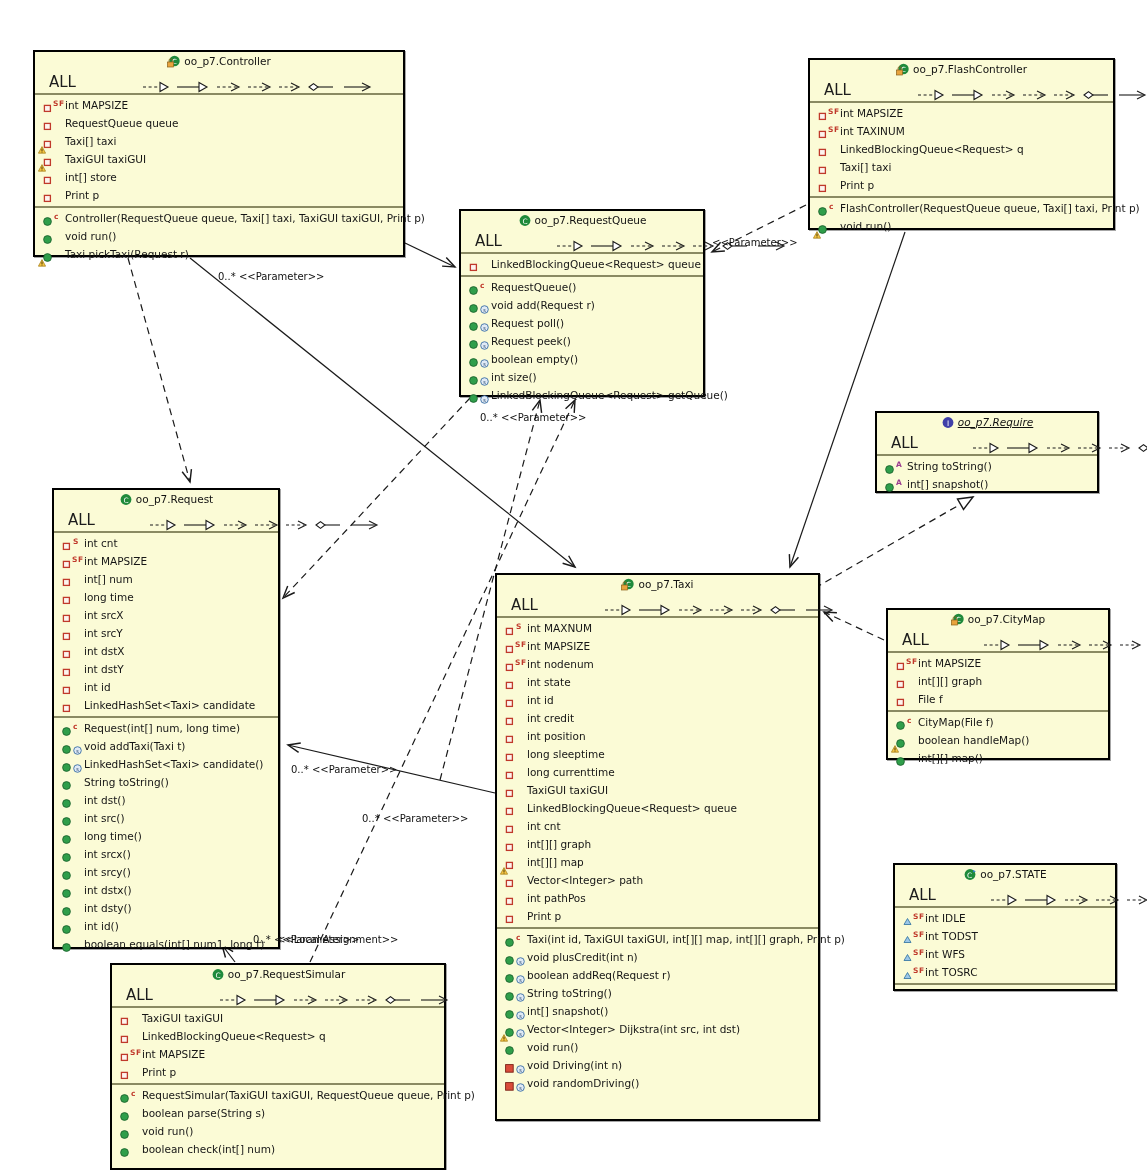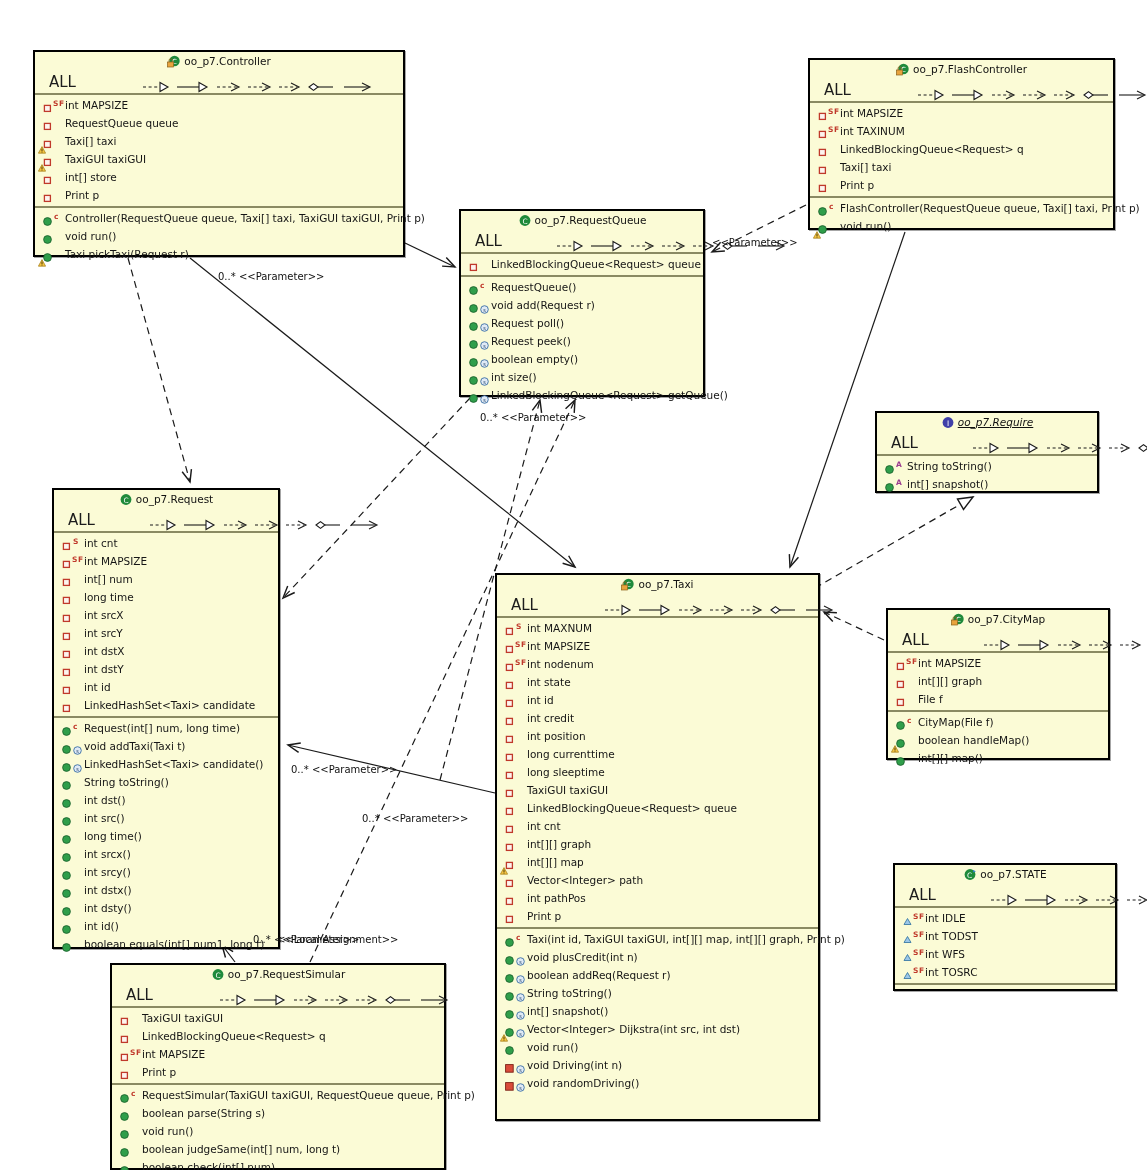--- a/index.html
+++ b/index.html
@@ -466,24 +466,24 @@
                 <rect x="1.4" y="1.4" width="6" height="6" fill="#fdf4ef" stroke="#c0392b" stroke-width="1.3"></rect>
               </svg></span><span class="lbl">int id</span></div>
           <div class="row"><span class="mk"><svg width="9" height="9" viewBox="0 0 9 9">
                 <rect x="1.4" y="1.4" width="6" height="6" fill="#fdf4ef" stroke="#c0392b" stroke-width="1.3"></rect>
               </svg></span><span class="lbl">int credit</span></div>
           <div class="row"><span class="mk"><svg width="9" height="9" viewBox="0 0 9 9">
                 <rect x="1.4" y="1.4" width="6" height="6" fill="#fdf4ef" stroke="#c0392b" stroke-width="1.3"></rect>
               </svg></span><span class="lbl">int position</span></div>
           <div class="row"><span class="mk"><svg width="9" height="9" viewBox="0 0 9 9">
                 <rect x="1.4" y="1.4" width="6" height="6" fill="#fdf4ef" stroke="#c0392b" stroke-width="1.3"></rect>
+              </svg></span><span class="lbl">long sleeptime</span></div>
+          <div class="row"><span class="mk"><svg width="9" height="9" viewBox="0 0 9 9">
+                <rect x="1.4" y="1.4" width="6" height="6" fill="#fdf4ef" stroke="#c0392b" stroke-width="1.3"></rect>
               </svg></span><span class="lbl">long currenttime</span></div>
-          <div class="row"><span class="mk"><svg width="9" height="9" viewBox="0 0 9 9">
-                <rect x="1.4" y="1.4" width="6" height="6" fill="#fdf4ef" stroke="#c0392b" stroke-width="1.3"></rect>
-              </svg></span><span class="lbl">long sleeptime</span></div>
           <div class="row"><span class="mk"><svg width="9" height="9" viewBox="0 0 9 9">
                 <rect x="1.4" y="1.4" width="6" height="6" fill="#fdf4ef" stroke="#c0392b" stroke-width="1.3"></rect>
               </svg></span><span class="lbl">TaxiGUI taxiGUI</span></div>
           <div class="row"><span class="mk"><svg width="9" height="9" viewBox="0 0 9 9">
                 <rect x="1.4" y="1.4" width="6" height="6" fill="#fdf4ef" stroke="#c0392b" stroke-width="1.3"></rect>
               </svg></span><span class="lbl">LinkedBlockingQueue&lt;Request&gt; queue</span></div>
           <div class="row"><span class="mk"><svg width="9" height="9" viewBox="0 0 9 9">
                 <rect x="1.4" y="1.4" width="6" height="6" fill="#fdf4ef" stroke="#c0392b" stroke-width="1.3"></rect>
               </svg></span><span class="lbl">int cnt</span></div>
           <div class="row"><span class="mk"><svg width="9" height="9" viewBox="0 0 9 9">
@@ -606,23 +606,20 @@
         <div class="sect">
           <div class="row"><span class="mk"><svg width="9" height="9" viewBox="0 0 9 9">
                 <circle cx="4.5" cy="4.5" r="3.9" fill="#2f9e4a" stroke="#1b5e2b" stroke-width="0.8"></circle>
               </svg></span><span class="sup onlyS">c</span><span class="lbl">RequestSimular(TaxiGUI taxiGUI, RequestQueue queue, Print p)</span></div>
           <div class="row"><span class="mk"><svg width="9" height="9" viewBox="0 0 9 9">
                 <circle cx="4.5" cy="4.5" r="3.9" fill="#2f9e4a" stroke="#1b5e2b" stroke-width="0.8"></circle>
               </svg></span><span class="lbl">boolean parse(String s)</span></div>
           <div class="row"><span class="mk"><svg width="9" height="9" viewBox="0 0 9 9">
                 <circle cx="4.5" cy="4.5" r="3.9" fill="#2f9e4a" stroke="#1b5e2b" stroke-width="0.8"></circle>
               </svg></span><span class="lbl">void run()</span></div>
-          <div class="row"><span class="mk"><svg width="9" height="9" viewBox="0 0 9 9">
-                <circle cx="4.5" cy="4.5" r="3.9" fill="#2f9e4a" stroke="#1b5e2b" stroke-width="0.8"></circle>
-              </svg></span><span class="lbl">boolean judgeSame(int[] num, long t)</span></div>
           <div class="row"><span class="mk"><svg width="9" height="9" viewBox="0 0 9 9">
                 <circle cx="4.5" cy="4.5" r="3.9" fill="#2f9e4a" stroke="#1b5e2b" stroke-width="0.8"></circle>
               </svg></span><span class="lbl">boolean check(int[] num)</span></div>
         </div>
       </div>
       <div class="uml-class" style="left: 875px; top: 411px; width: 224px; height: 82px;">
         <div class="cls-title iface"><span class="cls-icon"><svg width="14" height="14" viewBox="0 0 14 14">
               <circle cx="7" cy="6.5" r="5.4" fill="#3f3fa8"></circle>
               <text x="7" y="9.5" font-size="7.4" fill="#ffffff" text-anchor="middle" font-family="DejaVu Sans, sans-serif">I</text>
             </svg></span><span class="tname">oo_p7.Require</span></div>

